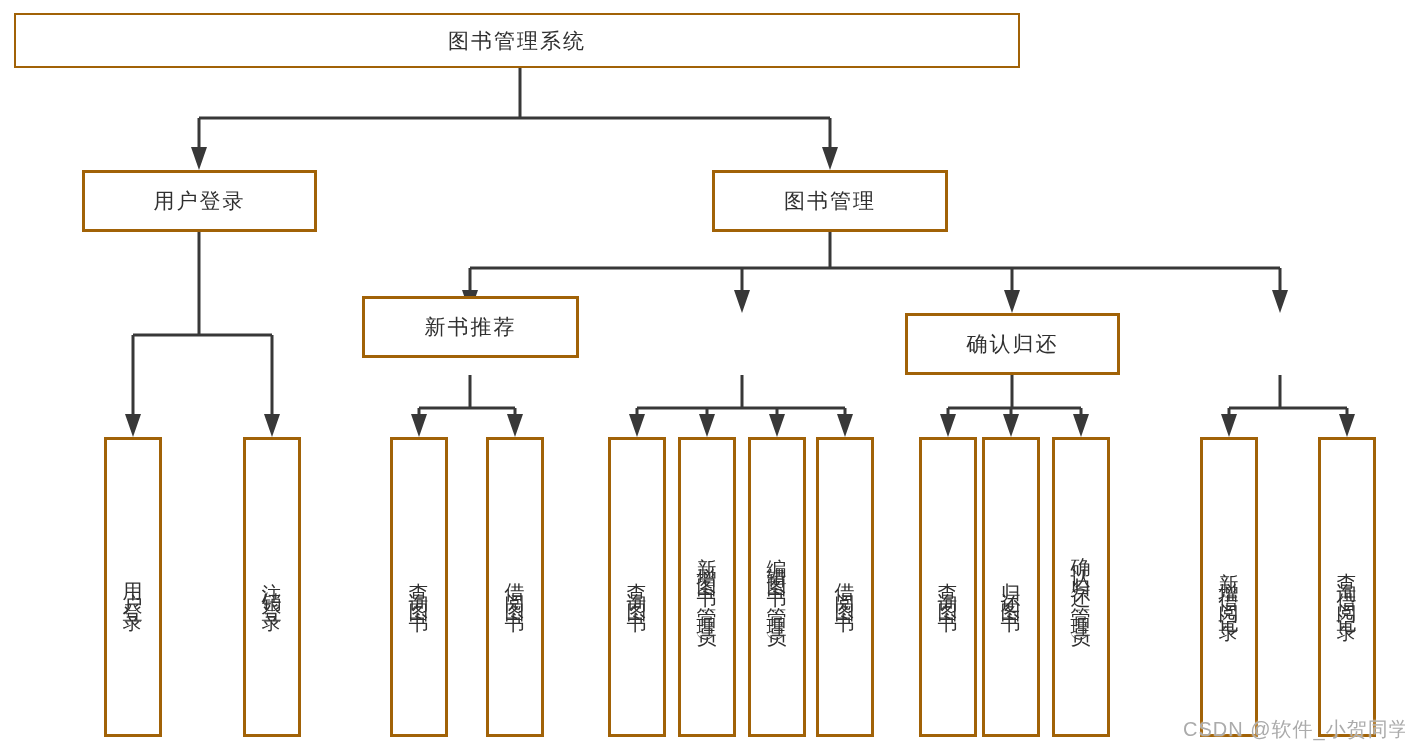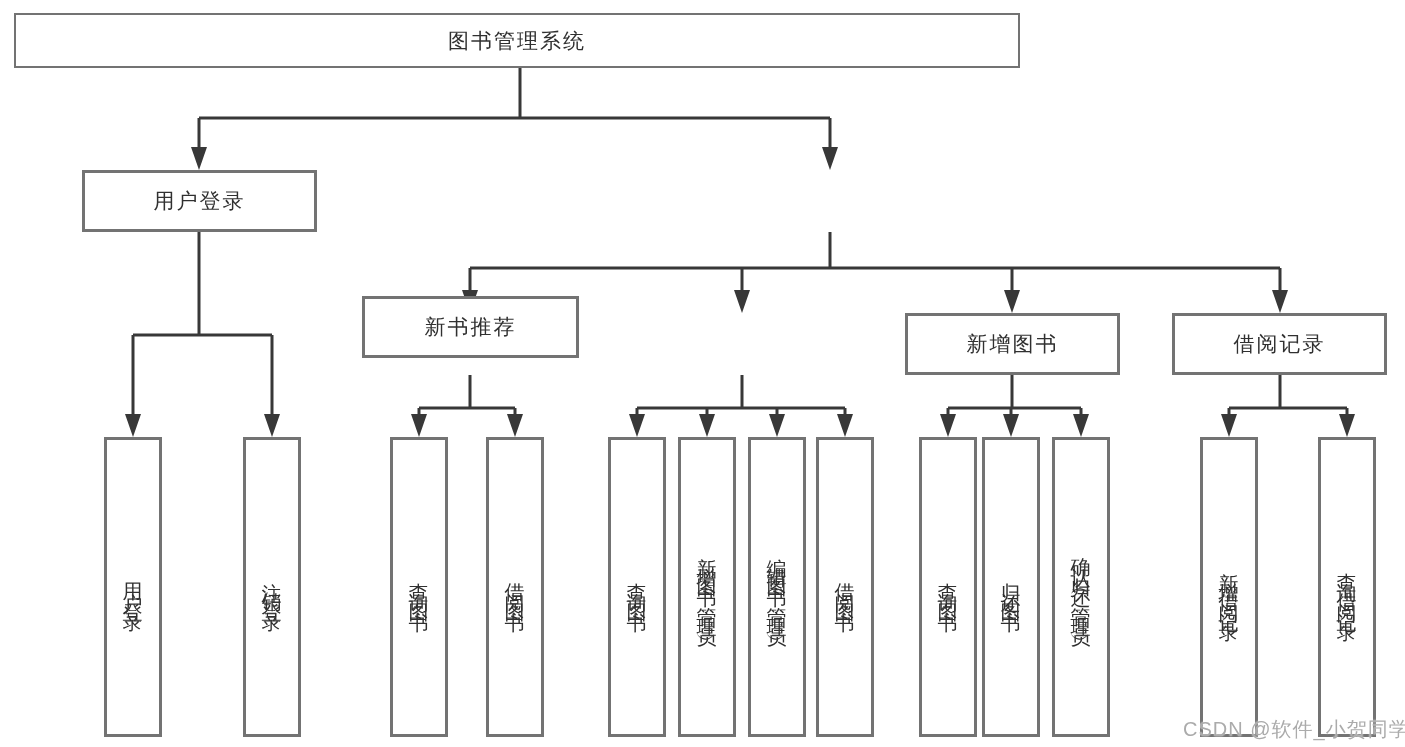--- a/index.html
+++ b/index.html
@@ -2,21 +2,21 @@
 <html><head>
 <meta charset="utf-8">
 <style>
   html,body{margin:0;padding:0;background:#ffffff;}
   .stage{
     position:relative;width:1405px;height:747px;background:#ffffff;overflow:hidden;
     font-family:"Liberation Sans", sans-serif;
   }
   .stage svg{position:absolute;left:0;top:0;}
   .box{
-    position:absolute;background:#ffffff;border:3px solid #737373;
+    position:absolute;background:#ffffff;border:3px solid #a16207;
     display:flex;align-items:center;justify-content:center;box-sizing:border-box;
     z-index:2;
   }
   .box.root{border-width:2px;}
   .lbl{
     font-size:21px;color:#303030;letter-spacing:2px;white-space:nowrap;
   }
   .leaf .lbl{
     writing-mode:vertical-rl;text-orientation:mixed;
     font-size:20px;letter-spacing:10px;line-height:1;
@@ -72,29 +72,29 @@
     </g>
   </svg>
 
   <div class="box root" style="left:14px;top:13px;width:1006px;height:55px">
     <span class="lbl">图书管理系统</span>
   </div>
 
   <div class="box" style="left:82px;top:170px;width:235px;height:62px">
     <span class="lbl">用户登录</span>
   </div>
+  <div class="box" style="left:712px;top:170px;width:236px;height:62px">
+    <span class="lbl">图书管理</span>
+  </div>
 
   <div class="box" style="left:362px;top:296px;width:217px;height:62px">
     <span class="lbl">新书推荐</span>
   </div>
   <div class="box" style="left:905px;top:313px;width:215px;height:62px">
-    <span class="lbl">新增图书</span>
-  </div>
-  <div class="box" style="left:1172px;top:313px;width:215px;height:62px">
-    <span class="lbl">借阅记录</span>
+    <span class="lbl">确认归还</span>
   </div>
 
   <div class="box leaf" style="left:104px;top:437px;width:58px;height:300px">
     <span class="lbl">用户登录</span>
   </div>
   <div class="box leaf" style="left:243px;top:437px;width:58px;height:300px">
     <span class="lbl">注销登录</span>
   </div>
   <div class="box leaf" style="left:390px;top:437px;width:58px;height:300px">
     <span class="lbl">查询图书</span>

